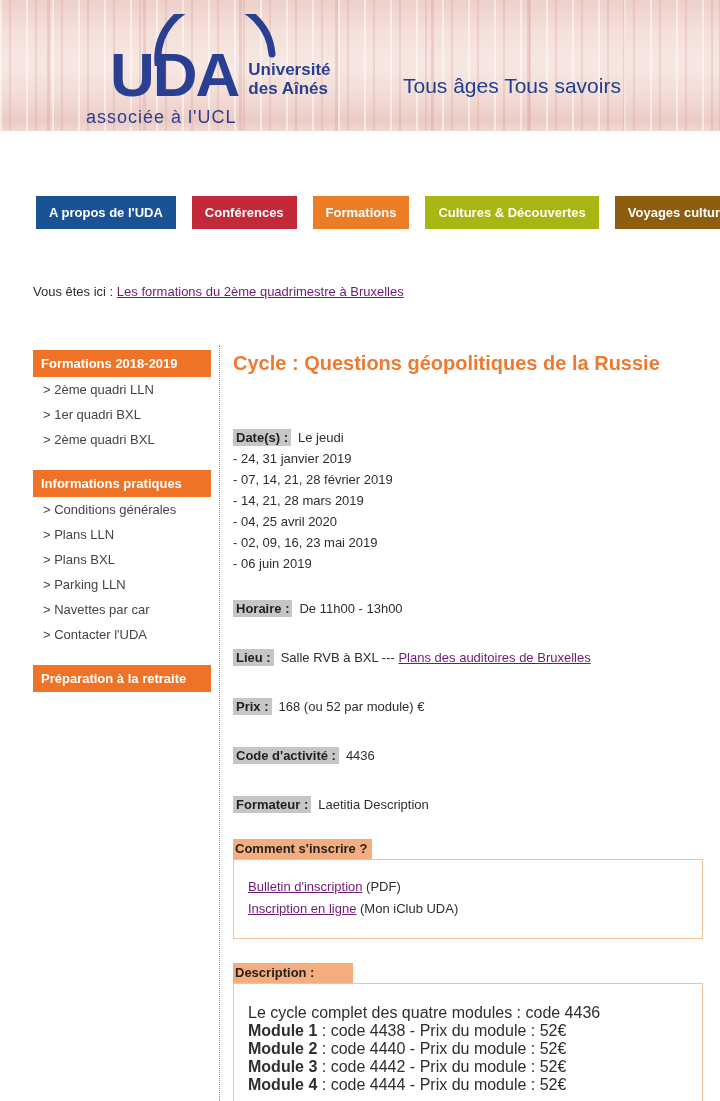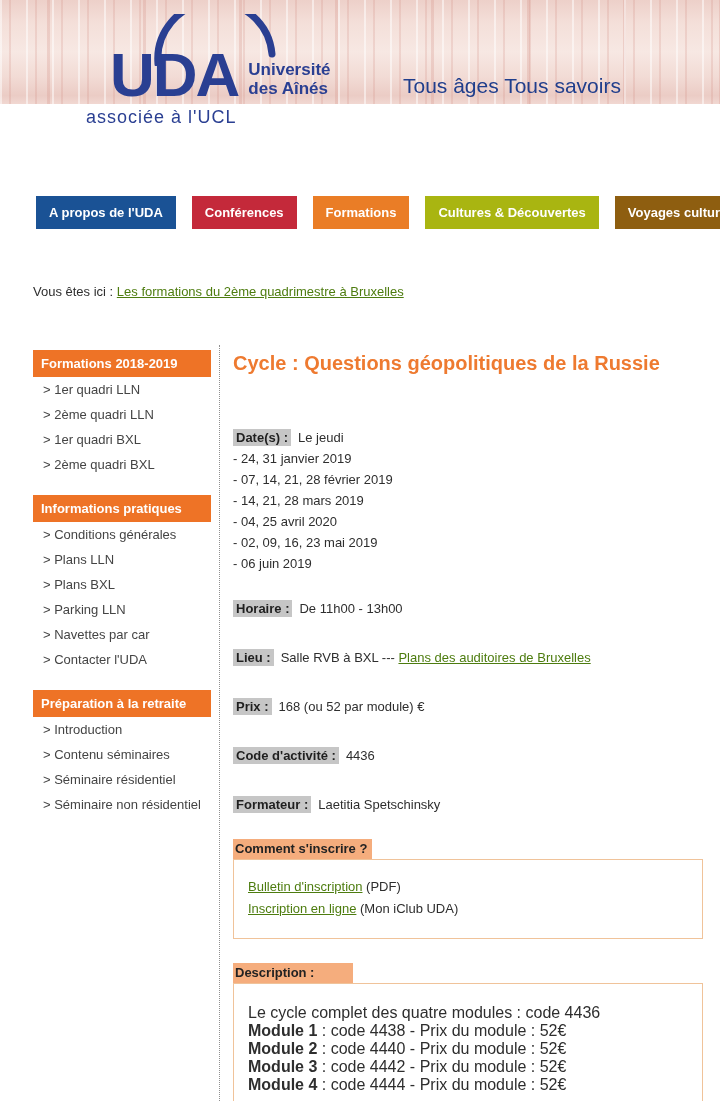--- a/index.html
+++ b/index.html
@@ -5,21 +5,21 @@
   * { margin:0; padding:0; box-sizing:border-box; }
   html,body { background:#ffffff; }
   .page {
     position:relative; width:720px; height:1101px; overflow:hidden;
     background:#ffffff; font-family:"Liberation Sans", sans-serif;
     color:#2e2e2e;
   }
 
   
   .header-band {
-    position:absolute; left:0; top:0; width:720px; height:104px;
+    position:absolute; left:0; top:0; width:720px; height:131px;
     background-color:#f0d8d2;
     background-image:
       repeating-linear-gradient(90deg, rgba(255,255,255,0.50) 0 2px, rgba(255,255,255,0) 2px 9px,
         rgba(208,138,128,0.22) 9px 11px, rgba(255,255,255,0) 11px 26px),
       repeating-linear-gradient(90deg, rgba(255,255,255,0) 0 47px, rgba(214,150,140,0.30) 47px 50px, rgba(255,255,255,0) 50px 96px),
       linear-gradient(180deg, #edd0c9 0%, #f4dfd9 22%, #f7e8e3 50%, #f2dbd5 74%, #ebccc5 92%, #f1d8d2 100%);
     padding-left: 20px;
   }
   .logo-block { position:absolute; left:110px; top:14px; }
   .logo-arc { position:absolute; left:40px; top:0; width:130px; height:52px; }
@@ -36,21 +36,21 @@
   .nav { position:absolute; left:36px; top:196px; display:flex; gap:16px; width:760px; }
   .nav-btn {
     flex:0 0 auto; border:none; cursor:pointer;
     color:#ffffff; font-family:"Liberation Sans", sans-serif;
     font-size:13px; font-weight:bold;
     padding:9px 13px; white-space:nowrap;
   }
 
   
   .breadcrumb { position:absolute; left:33px; top:284px; font-size:13px; color:#2e2e2e; }
-  .breadcrumb a, .link { color:#4d7c0f; text-decoration:underline; cursor:pointer; }
+  .breadcrumb a, .link { color:#701a75; text-decoration:underline; cursor:pointer; }
 
   
   .sidebar { position:absolute; left:33px; top:350px; width:178px; }
   .side-head {
     background:#ee7326; color:#ffffff; font-size:13px; font-weight:bold;
     padding:6px 8px; 
   }
   .side-list { list-style:none; margin:0 0 18px 0; }
   .side-list li { font-size:13px; color:#444444; padding:5px 0 5px 10px; cursor:pointer; }
 
@@ -113,43 +113,36 @@
 
   </nav>
 
   <div class="breadcrumb">
     <span>Vous êtes ici : </span><a>Les formations du 2ème quadrimestre à Bruxelles</a>
   </div>
 
   <aside class="sidebar">
     <div class="side-head">Formations 2018-2019</div>
     <ul class="side-list">
-      <li>&gt; 1er quadri LLN</li>
       <li>&gt; 2ème quadri LLN</li>
       <li>&gt; 1er quadri BXL</li>
       <li>&gt; 2ème quadri BXL</li>
     </ul>
 
     <div class="side-head">Informations pratiques</div>
     <ul class="side-list">
       <li>&gt; Conditions générales</li>
       <li>&gt; Plans LLN</li>
       <li>&gt; Plans BXL</li>
       <li>&gt; Parking LLN</li>
       <li>&gt; Navettes par car</li>
       <li>&gt; Contacter l'UDA</li>
     </ul>
 
     <div class="side-head">Préparation à la retraite</div>
-    <ul class="side-list">
-      <li>&gt; Introduction</li>
-      <li>&gt; Contenu séminaires</li>
-      <li>&gt; Séminaire résidentiel</li>
-      <li>&gt; Séminaire non résidentiel</li>
-    </ul>
   </aside>
 
   <div class="v-sep"></div>
 
   <main class="main">
     <h1 class="page-title">Cycle : Questions géopolitiques de la Russie</h1>
 
     <div class="field gap-block">
       <div>
         <span class="field-label">Date(s) :</span><span class="field-value">Le jeudi</span>
@@ -174,21 +167,21 @@
 
     <div class="field gap-row">
       <span class="field-label">Prix :</span><span class="field-value">168 (ou 52 par module) €</span>
     </div>
 
     <div class="field gap-row">
       <span class="field-label">Code d'activité :</span><span class="field-value">4436</span>
     </div>
 
     <div class="field">
-      <span class="field-label">Formateur :</span><span class="field-value">Laetitia Spetschinsky</span>
+      <span class="field-label">Formateur :</span><span class="field-value">Laetitia Description</span>
     </div>
 
     <div class="fieldset">
       <div class="legend">Comment s'inscrire ?</div>
       <div class="boxed">
         <div class="row">
           <a class="link">Bulletin d'inscription</a><span> (PDF)</span>
         </div>
         <div class="row">
           <a class="link">Inscription en ligne</a><span> (Mon iClub UDA)</span>

